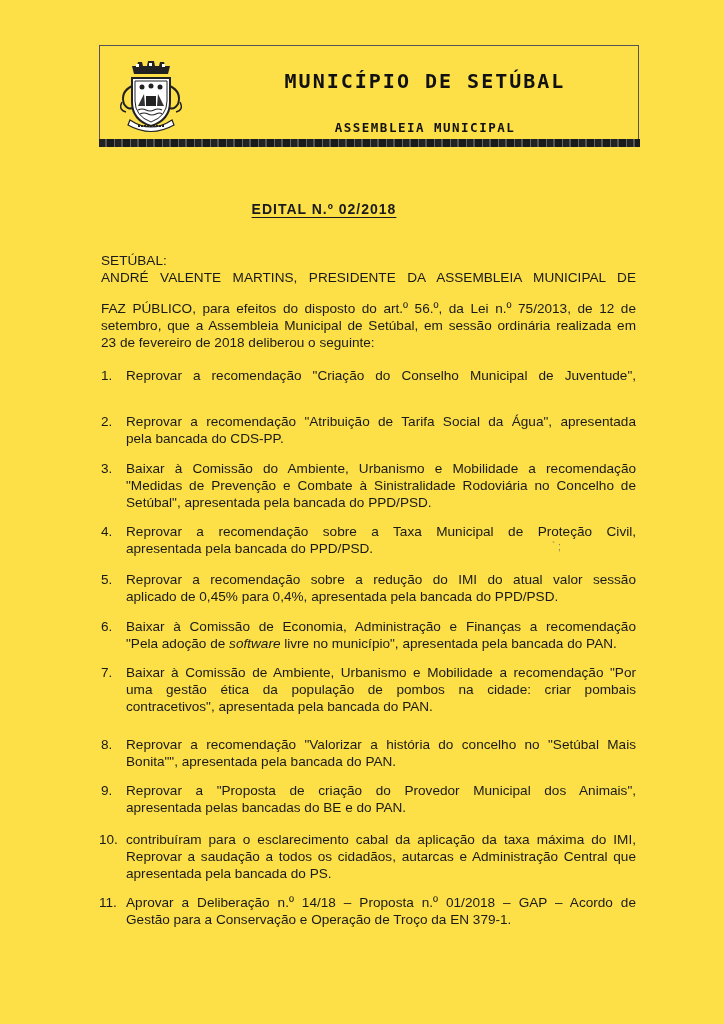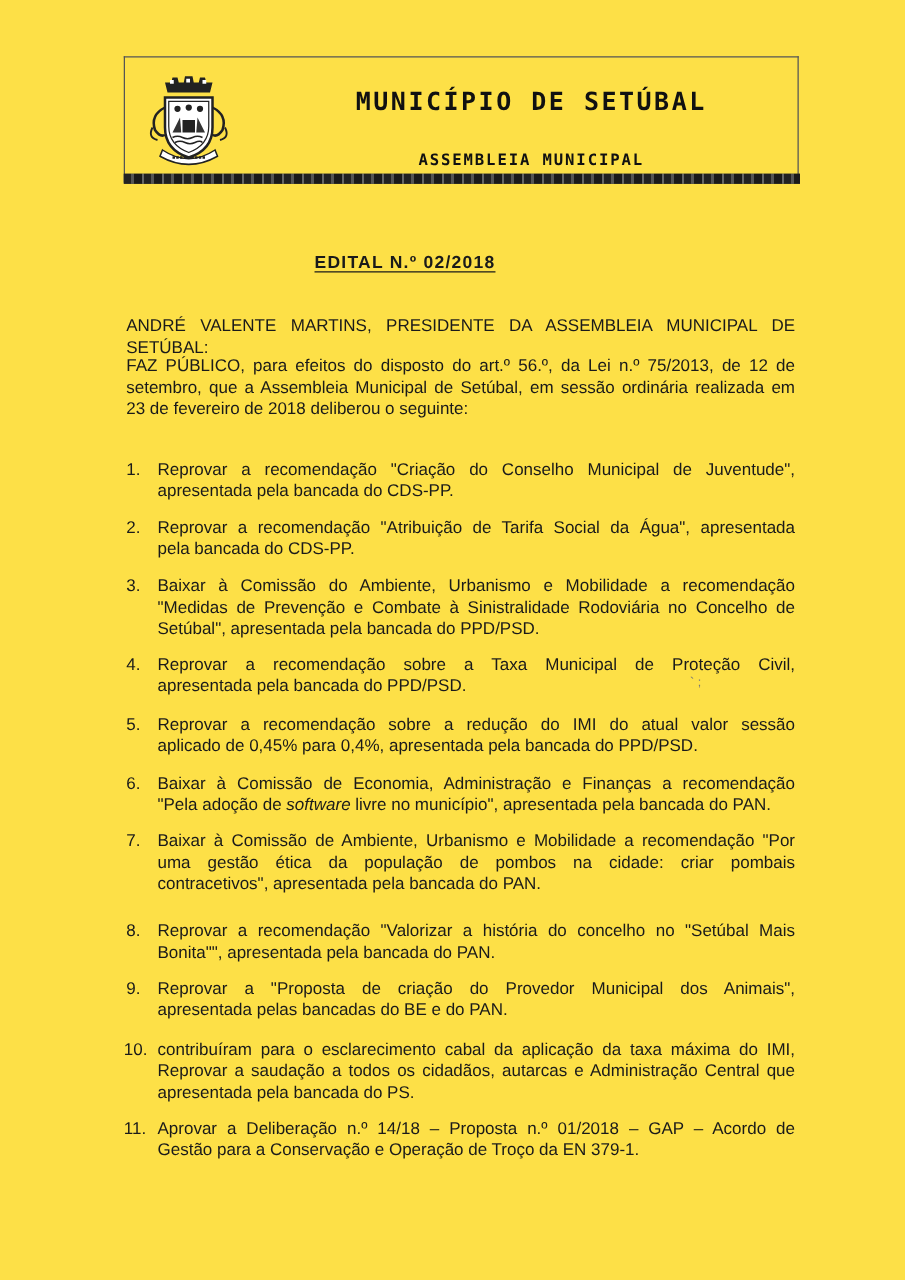--- a/index.html
+++ b/index.html
@@ -69,35 +69,34 @@
   </svg>
 
   <div class="title-main">MUNICÍPIO DE SETÚBAL</div>
   <div class="title-sub">ASSEMBLEIA MUNICIPAL</div>
 
   <div class="edital">
     <span>EDITAL N.º 02/2018</span>
   </div>
 
   <div class="para" style="top:252px;">
+    <span class="l">SETÚBAL:</span>
     <span class="l j">ANDRÉ VALENTE MARTINS, PRESIDENTE DA ASSEMBLEIA MUNICIPAL DE</span>
-    <span class="l">SETÚBAL:</span>
   </div>
 
-  <div class="para" style="top:284px;">
+  <div class="para" style="top:300px;">
     <span class="l j">FAZ PÚBLICO, para efeitos do disposto do art.º 56.º, da Lei n.º 75/2013, de 12 de</span>
     <span class="l j">setembro, que a Assembleia Municipal de Setúbal, em sessão ordinária realizada em</span>
     <span class="l">23 de fevereiro de 2018 deliberou o seguinte:</span>
   </div>
 
   <div class="item" style="top:367px;">
     <span class="num">1.</span>
     <div class="txt">
       <span class="l j">Reprovar a recomendação "Criação do Conselho Municipal de Juventude",</span>
-      <span class="l">apresentada pela bancada do CDS-PP.</span>
     </div>
   </div>
 
   <div class="item" style="top:413px;">
     <span class="num">2.</span>
     <div class="txt">
       <span class="l j">Reprovar a recomendação "Atribuição de Tarifa Social da Água", apresentada</span>
       <span class="l">pela bancada do CDS-PP.</span>
     </div>
   </div>

